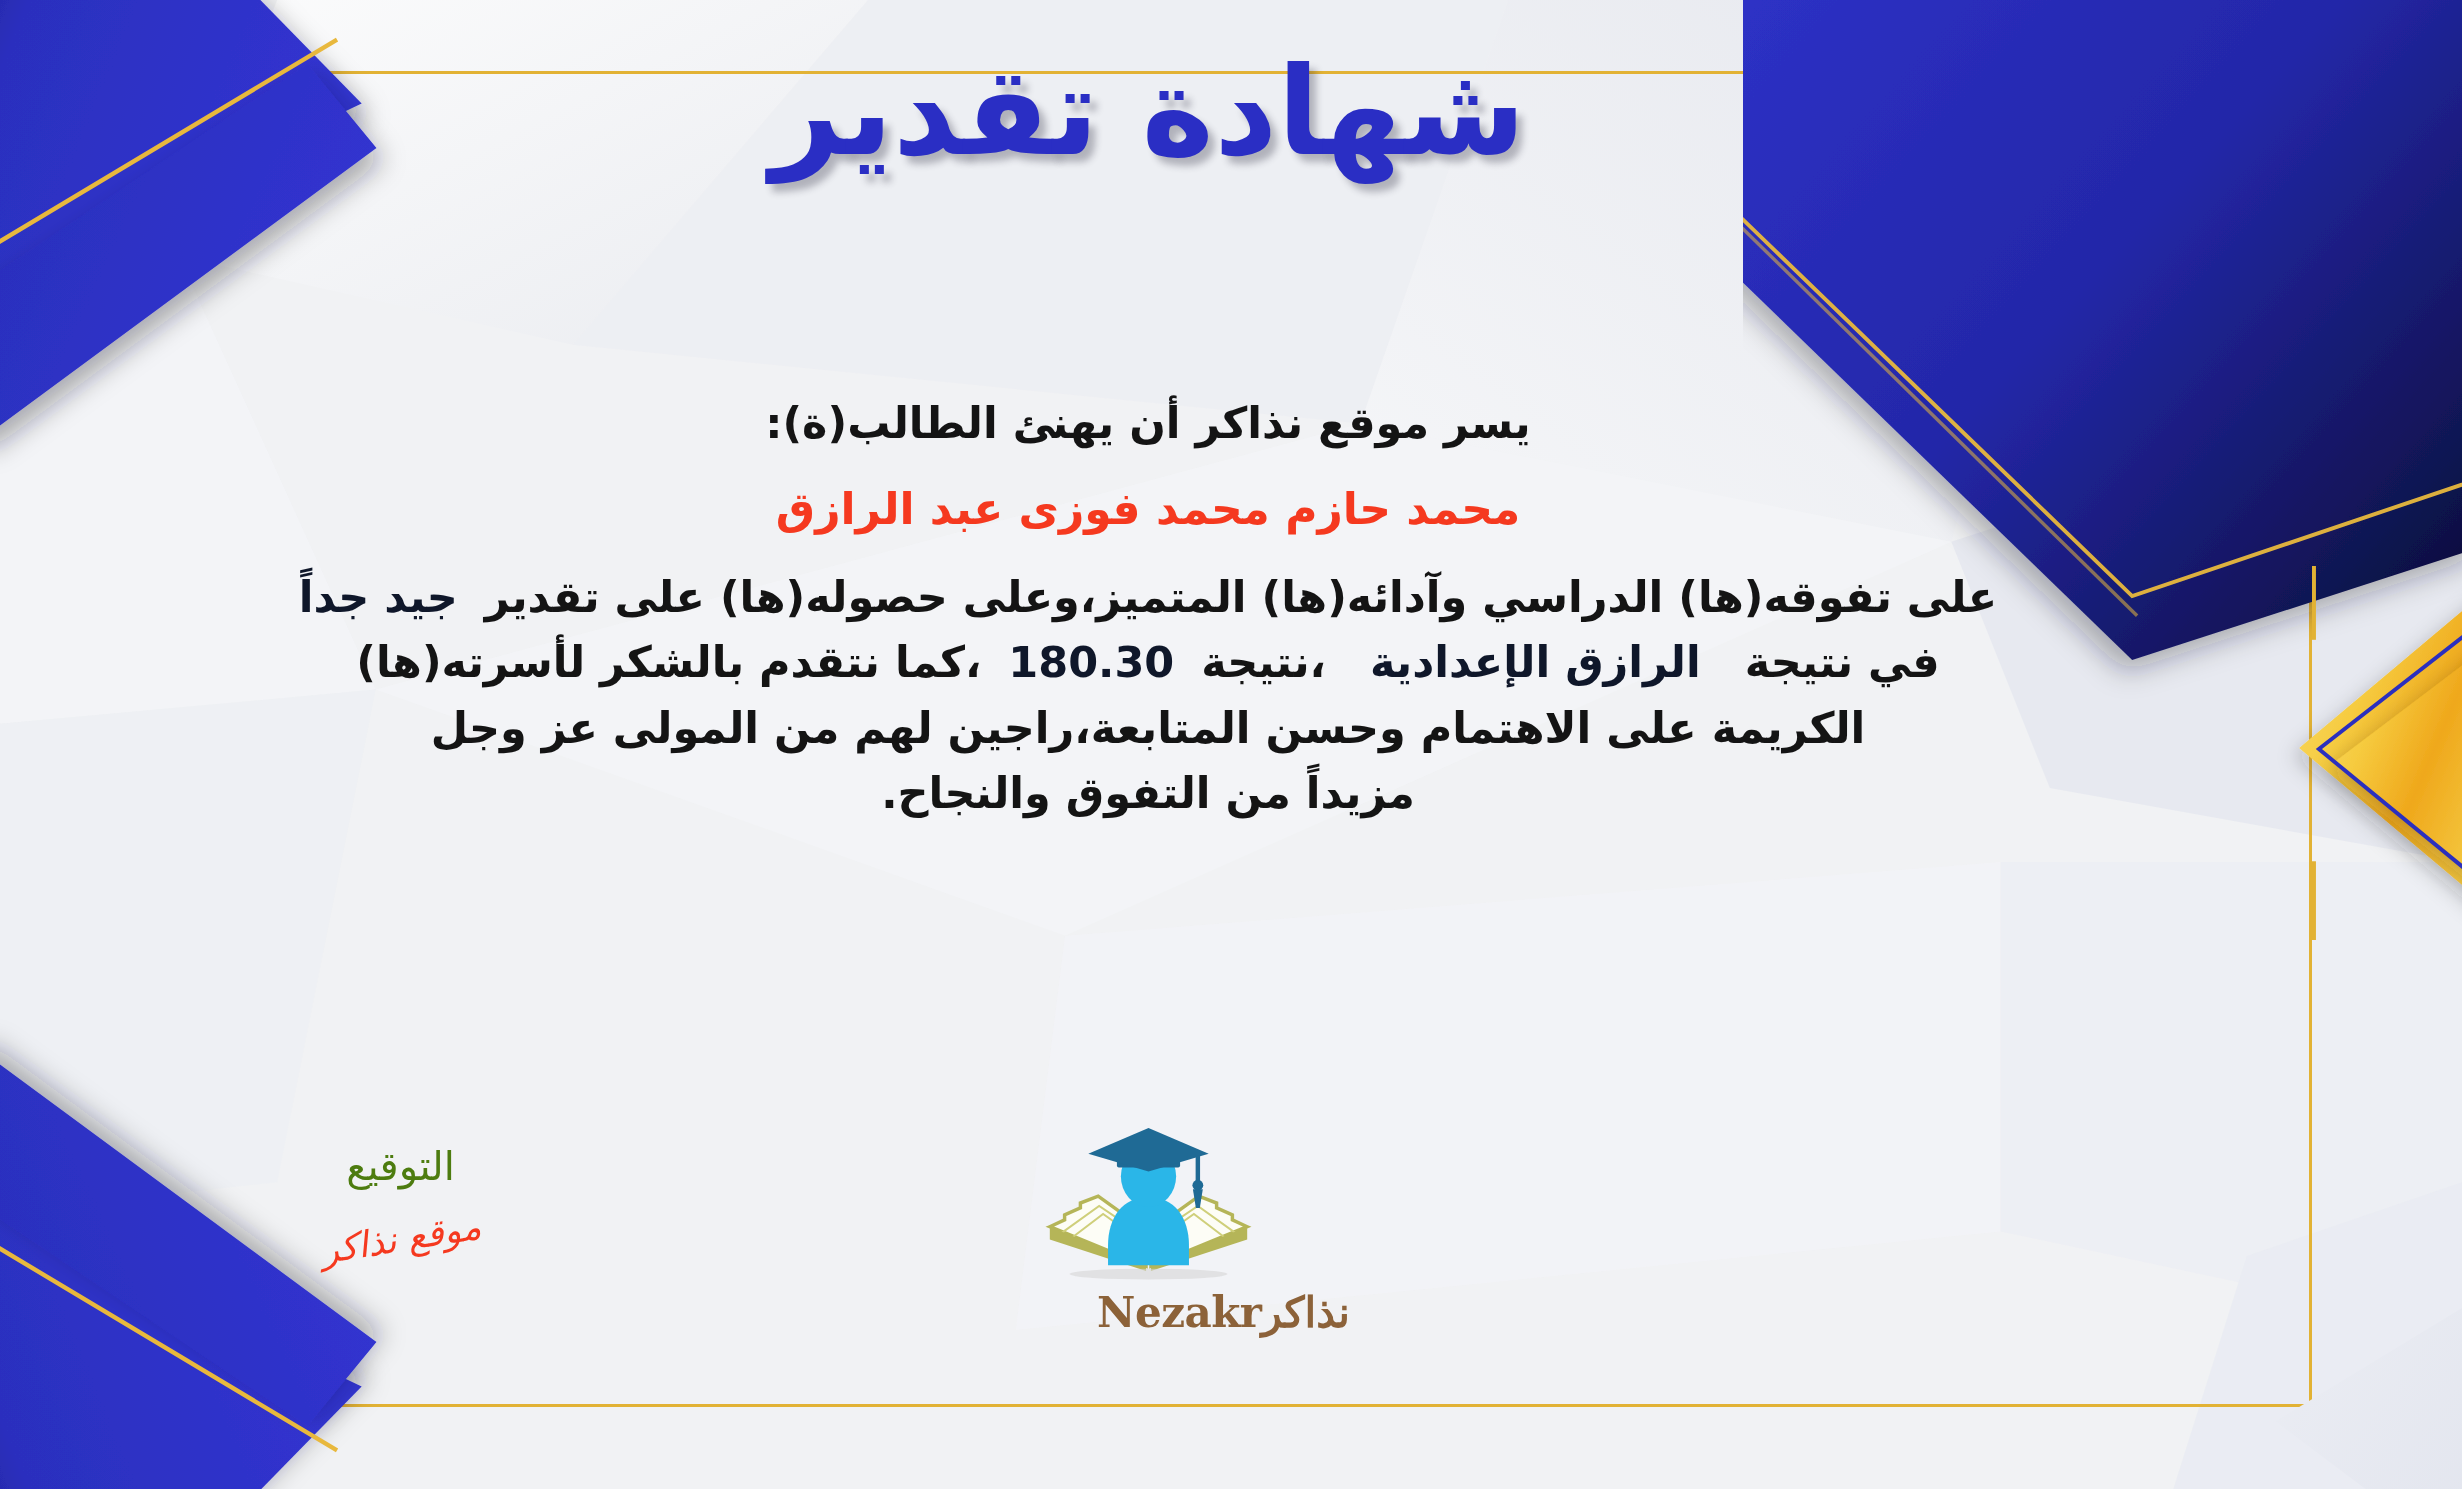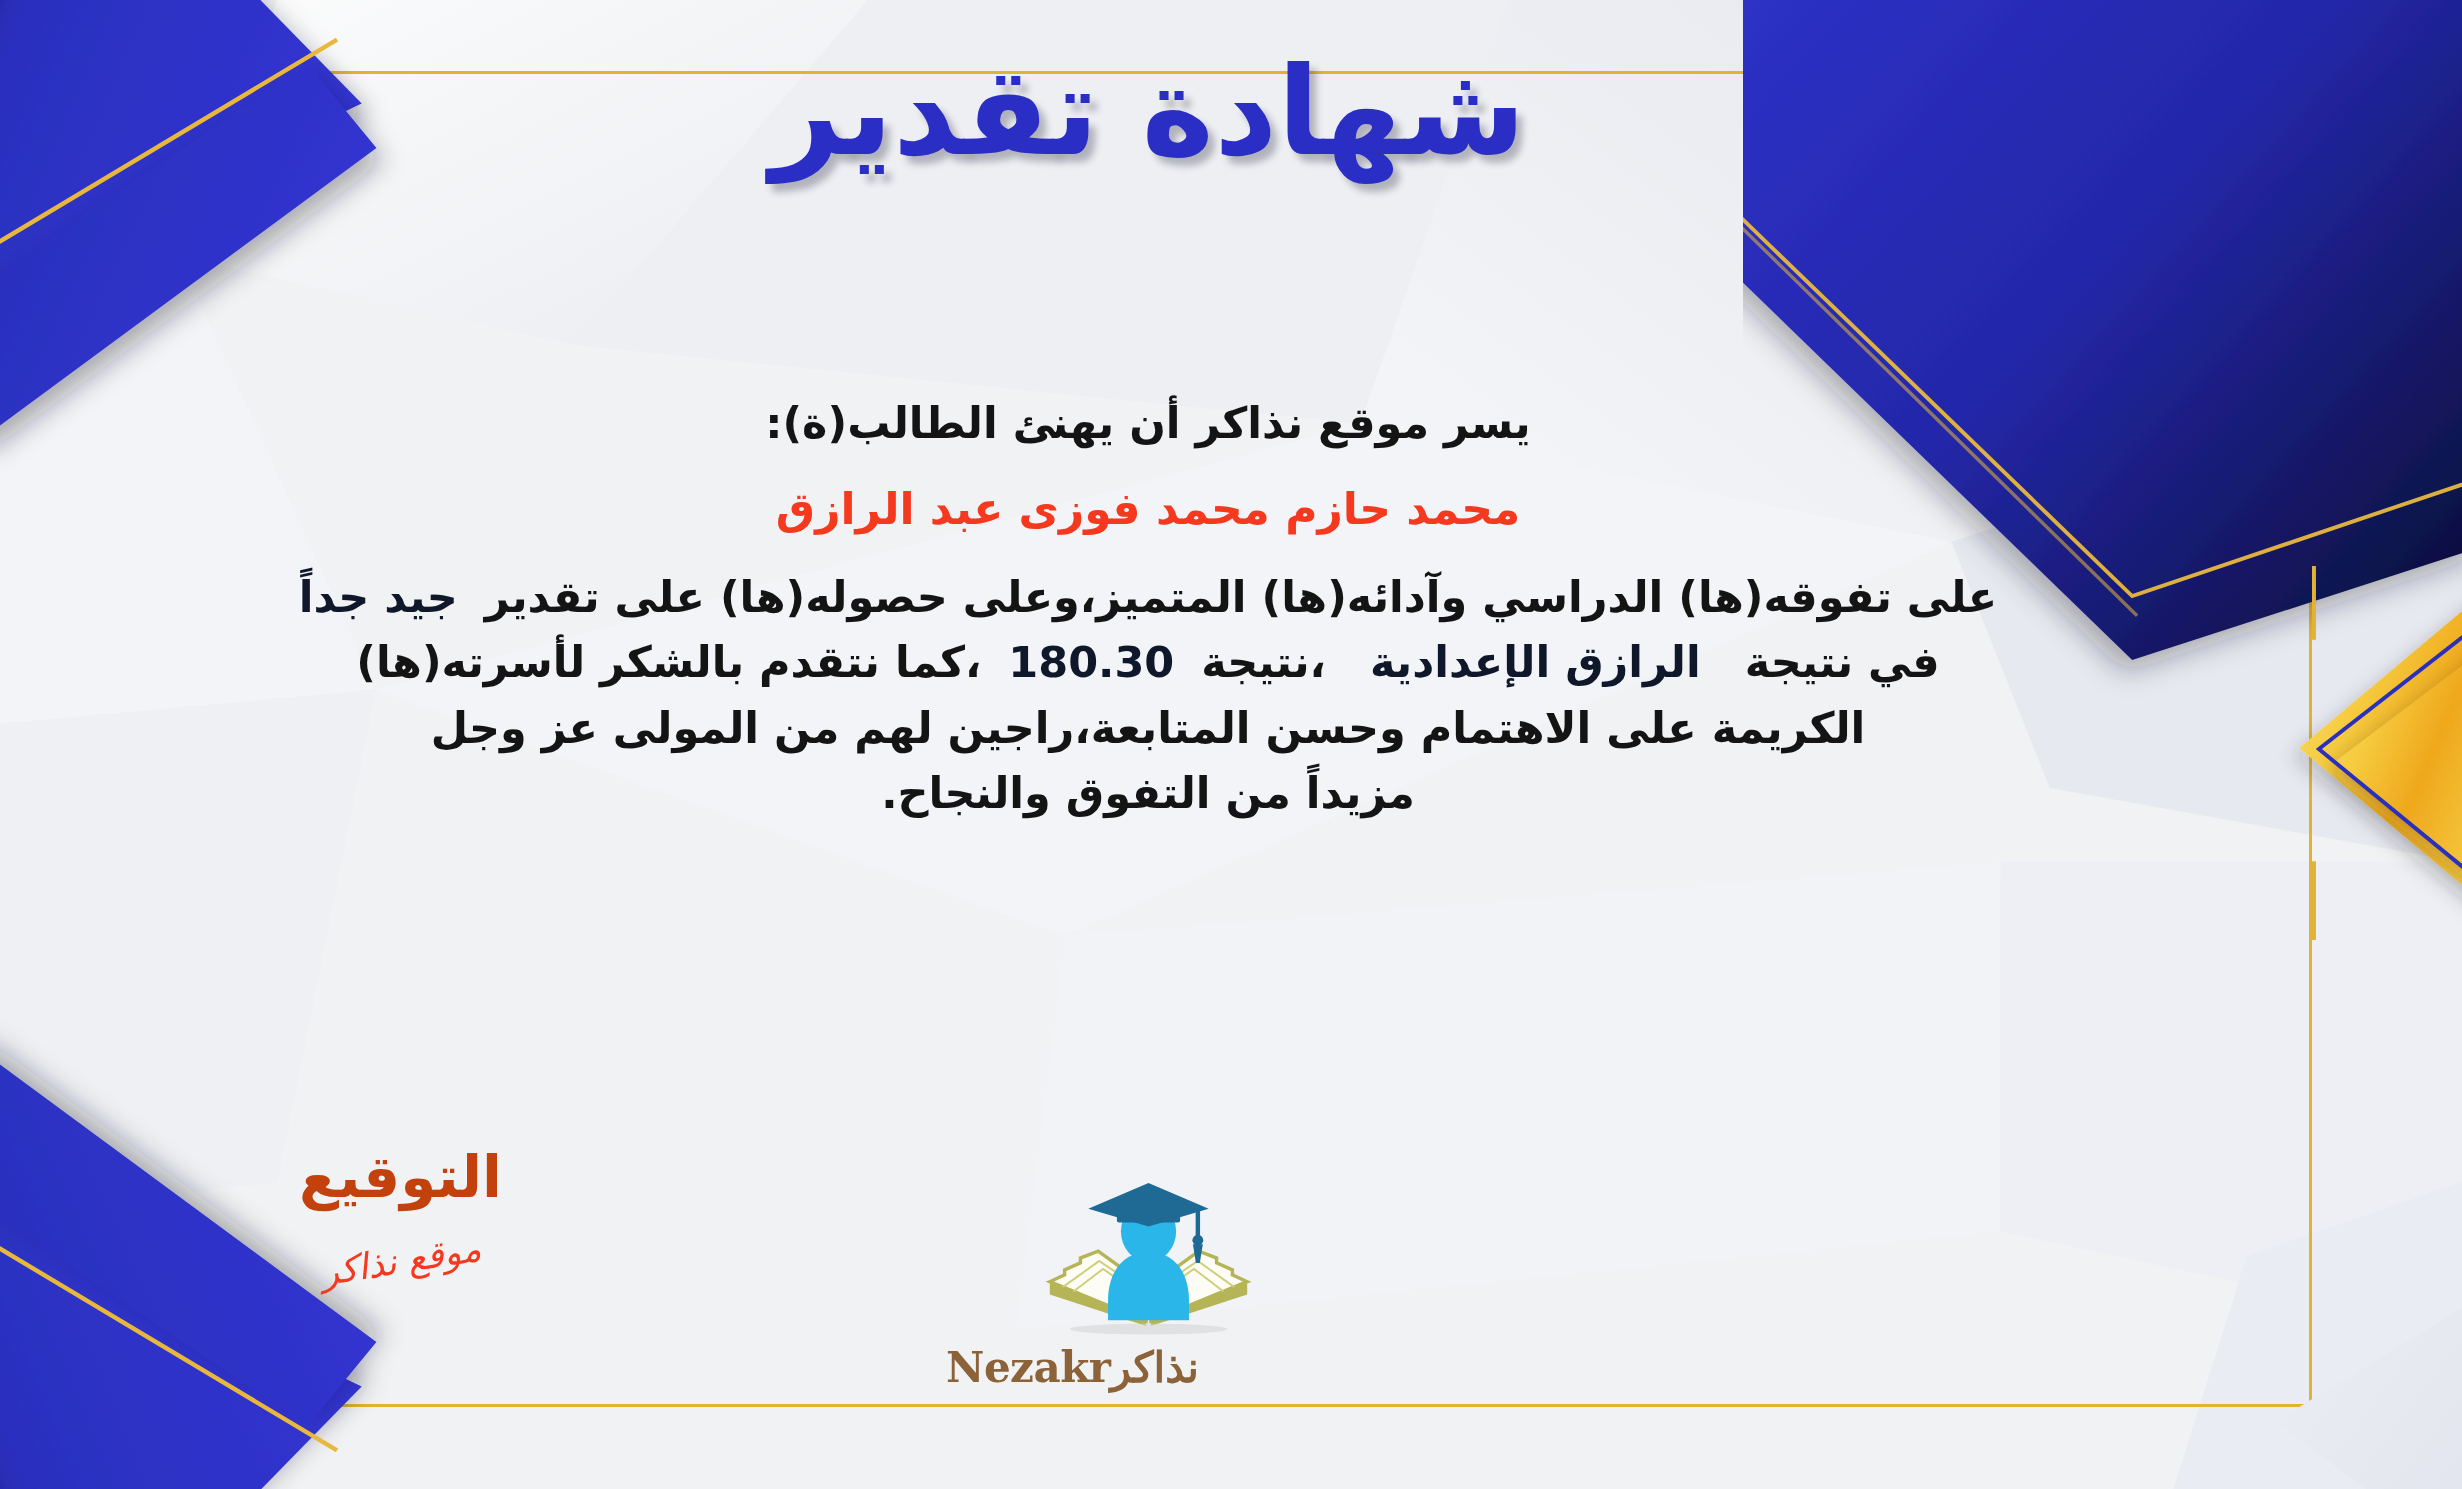--- a/index.html
+++ b/index.html
@@ -100,44 +100,44 @@
   
   .sig-block {
     position: absolute;
     left: 394px;
     top: 1143px;
     width: 345px;
     text-align: center;
     direction: rtl;
   }
   .sig-label {
-    font-size: 58px;
-    font-weight: 700;
-    color: #c2410c;
+    font-size: 40px;
+    font-weight: 400;
+    color: #4d7c0f;
     letter-spacing: -0.5px;
   }
   .sig-mark {
     margin-top: 28.6px;
     font-size: 36px;
     color: #f5391f;
     font-family: "DejaVu Serif", "Liberation Serif", serif;
     font-style: italic;
     transform: rotate(-9deg);
     display: inline-block;
     letter-spacing: 1px;
   }
 
   
   .logo-block {
     position: absolute;
     left: 50%;
     transform: translateX(-50%);
-    top: 1178px;
+    top: 1123px;
     width: 404px;
-    text-align: left;
+    text-align: right;
   }
   .logo-mark { width: 227px; height: 163px; margin: 0 auto; display:block; }
   .logo-word {
     margin-top: 2px;
     font-size: 42px;
     font-weight: 700;
     color: #8c6239;
     font-family: "DejaVu Serif", "Liberation Serif", serif;
     letter-spacing: -0.5px;
     direction: rtl;

